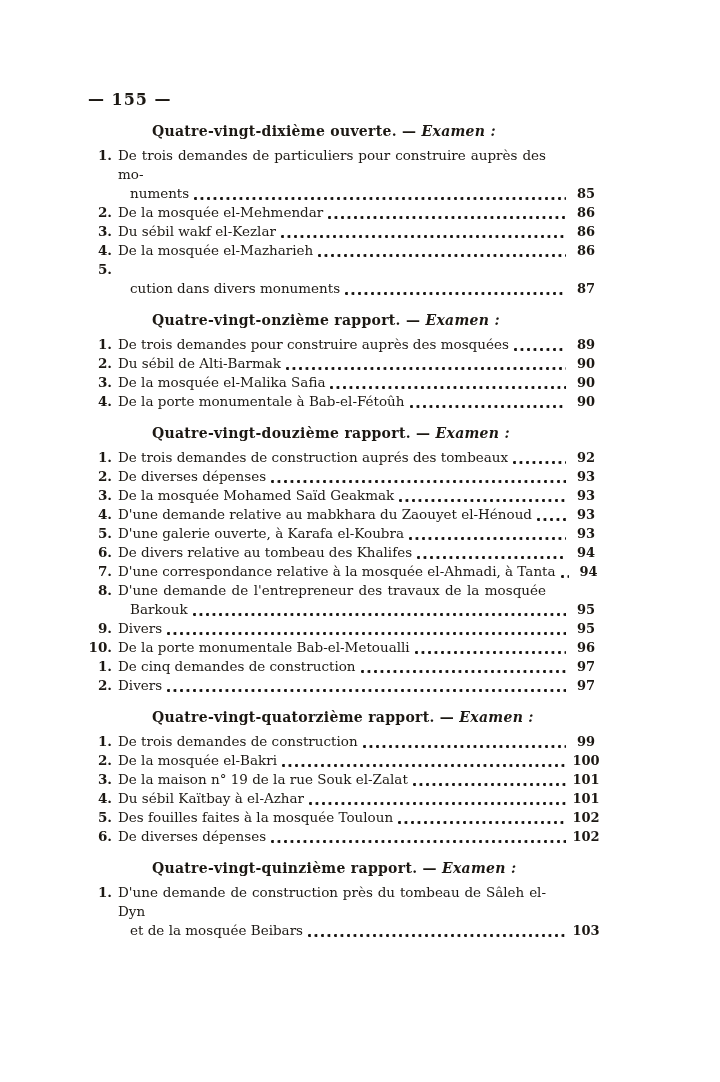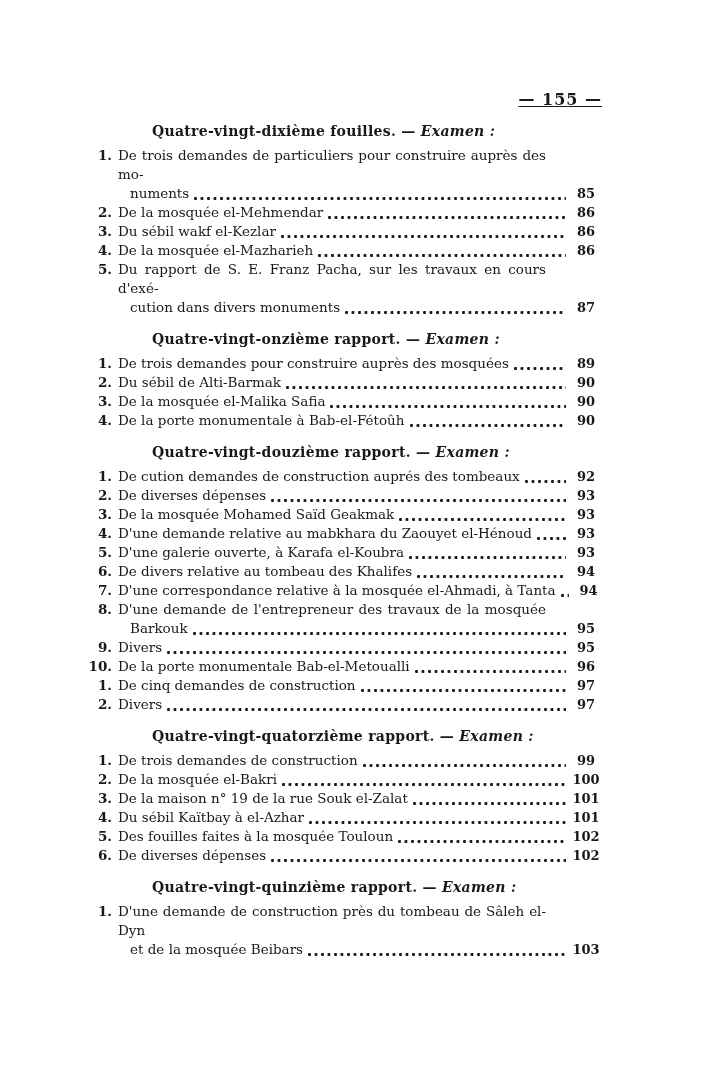--- a/index.html
+++ b/index.html
@@ -16,25 +16,24 @@
     font-family: "DejaVu Serif", serif;
     color: #1c1813;
   }
   .content {
     position: absolute;
     left: 88px;
     top: 90px;
     width: 514px;
   }
   .folio {
-    text-align: right;
+    text-align: left;
     font-weight: 700;
     font-size: 16px;
     letter-spacing: 1px;
-    text-decoration: underline;
   }
   .pages-label {
     text-align: right;
     font-weight: 700;
     font-size: 8.5px;
     margin-top: 14px;
     padding-right: 1px;
     letter-spacing: 0.2px;
   }
   .toc { margin-top: 1px; }
@@ -87,21 +86,21 @@
 </style>
 </head>
 <body>
 
 <div class="page">
   <div class="content">
     <div class="folio">— 155 —</div>
     <div class="toc">
   <section class="section">
     <h3 class="heading">
-      <span class="h-bold">Quatre-vingt-dixième fouilles. — </span>
+      <span class="h-bold">Quatre-vingt-dixième ouverte. — </span>
       <span class="h-italic">Examen :</span>
     </h3>
     <div class="items">
   <div class="item-wrap">
     <div class="row">
       <span class="num">1.</span>
       <span class="txt justify">De trois demandes de particuliers pour construire auprès des mo-</span>
     </div>
     <div class="row">
       <span class="cont-indent"></span>
@@ -128,21 +127,20 @@
   <div class="row">
     <span class="num">4.</span>
     <span class="txt">De la mosquée el-Mazharieh</span>
     <span class="dots"></span>
     <span class="pg">86</span>
   </div>
 
   <div class="item-wrap">
     <div class="row">
       <span class="num">5.</span>
-      <span class="txt justify">Du rapport de S. E. Franz Pacha, sur les travaux en cours d'exé-</span>
     </div>
     <div class="row">
       <span class="cont-indent"></span>
       <span class="txt">cution dans divers monuments</span>
       <span class="dots"></span>
       <span class="pg">87</span>
     </div>
   </div>
 </div>
   </section>
@@ -184,21 +182,21 @@
   </section>
 
   <section class="section">
     <h3 class="heading">
       <span class="h-bold">Quatre-vingt-douzième rapport. — </span>
       <span class="h-italic">Examen :</span>
     </h3>
     <div class="items">
   <div class="row">
     <span class="num">1.</span>
-    <span class="txt">De cution demandes de construction auprés des tombeaux</span>
+    <span class="txt">De trois demandes de construction auprés des tombeaux</span>
     <span class="dots"></span>
     <span class="pg">92</span>
   </div>
 
   <div class="row">
     <span class="num">2.</span>
     <span class="txt">De diverses dépenses</span>
     <span class="dots"></span>
     <span class="pg">93</span>
   </div>

